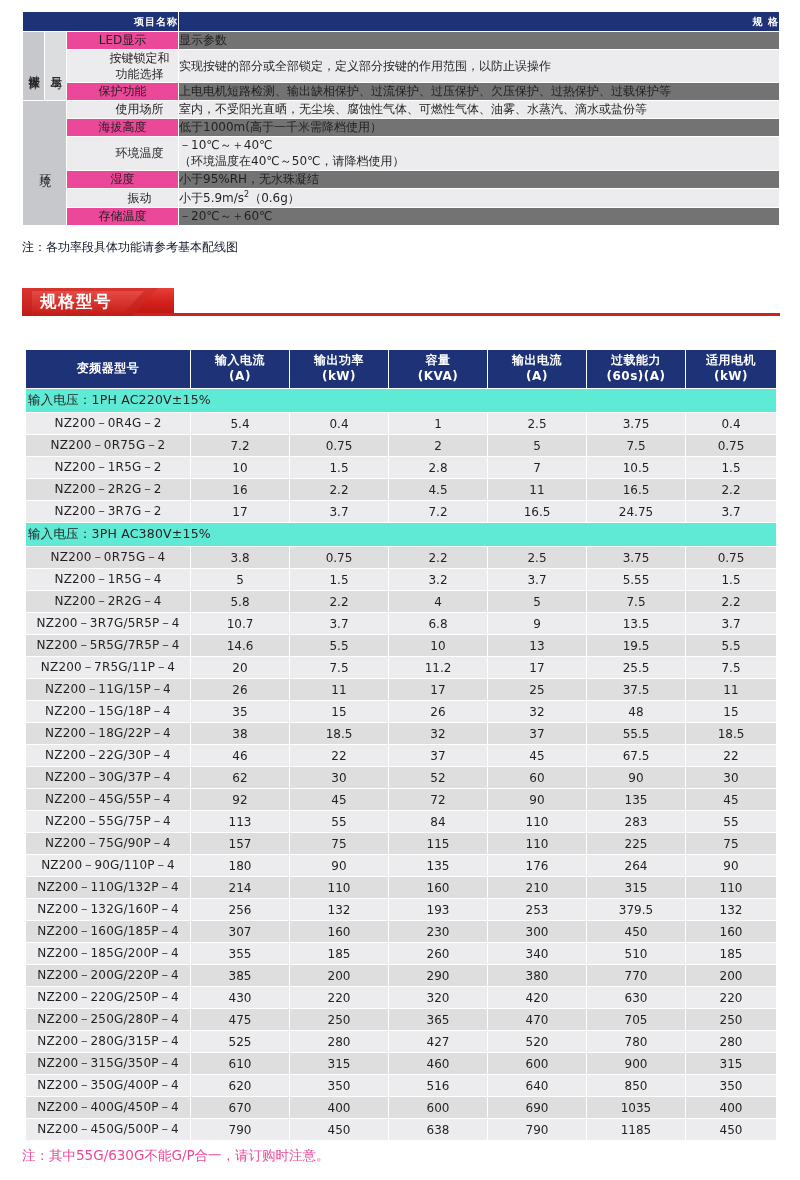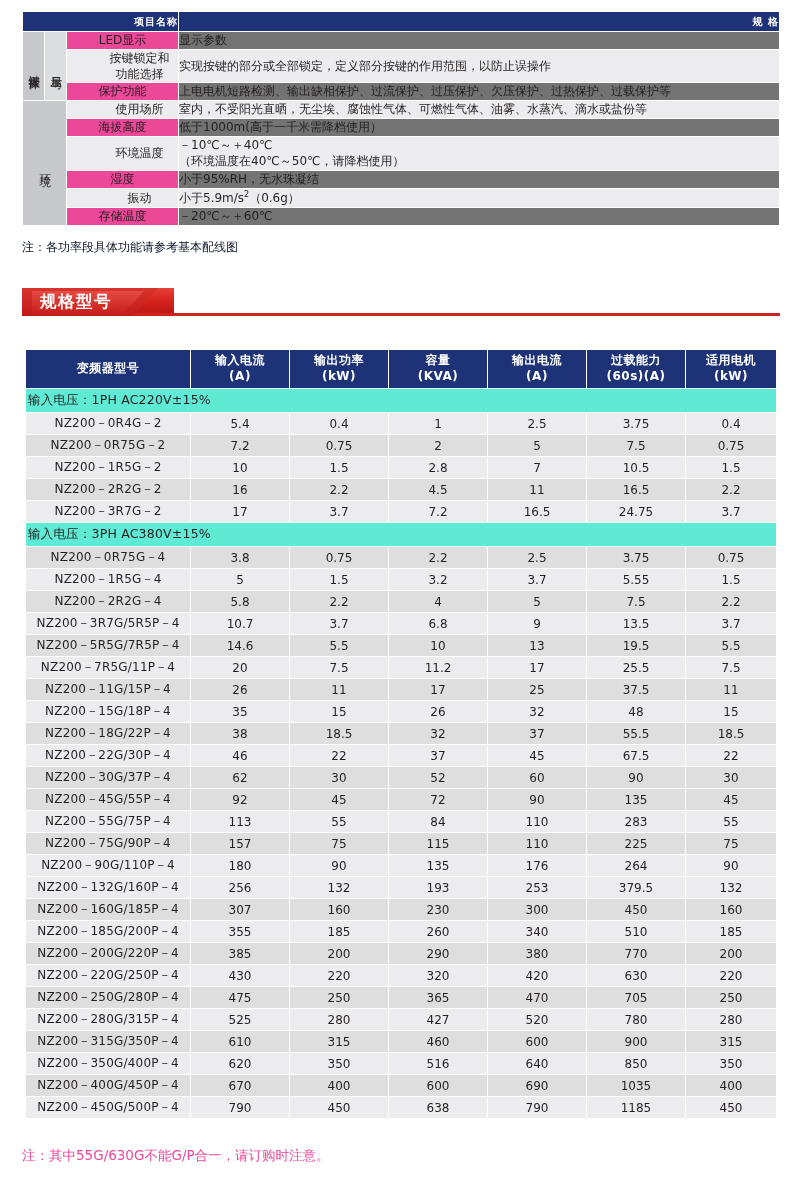--- a/index.html
+++ b/index.html
@@ -502,20 +502,29 @@
           <tr>
             <td class="rowlt model-name">NZ200－90G/110P－4</td>
             <td class="rowlt">180</td>
             <td class="rowlt">90</td>
             <td class="rowlt">135</td>
             <td class="rowlt">176</td>
             <td class="rowlt">264</td>
             <td class="rowlt">90</td>
           </tr>
           <tr>
+            <td class="rowdk model-name">NZ200－110G/132P－4</td>
+            <td class="rowdk">214</td>
+            <td class="rowdk">110</td>
+            <td class="rowdk">160</td>
+            <td class="rowdk">210</td>
+            <td class="rowdk">315</td>
+            <td class="rowdk">110</td>
+          </tr>
+          <tr>
             <td class="rowlt model-name">NZ200－132G/160P－4</td>
             <td class="rowlt">256</td>
             <td class="rowlt">132</td>
             <td class="rowlt">193</td>
             <td class="rowlt">253</td>
             <td class="rowlt">379.5</td>
             <td class="rowlt">132</td>
           </tr>
           <tr>
             <td class="rowdk model-name">NZ200－160G/185P－4</td>

